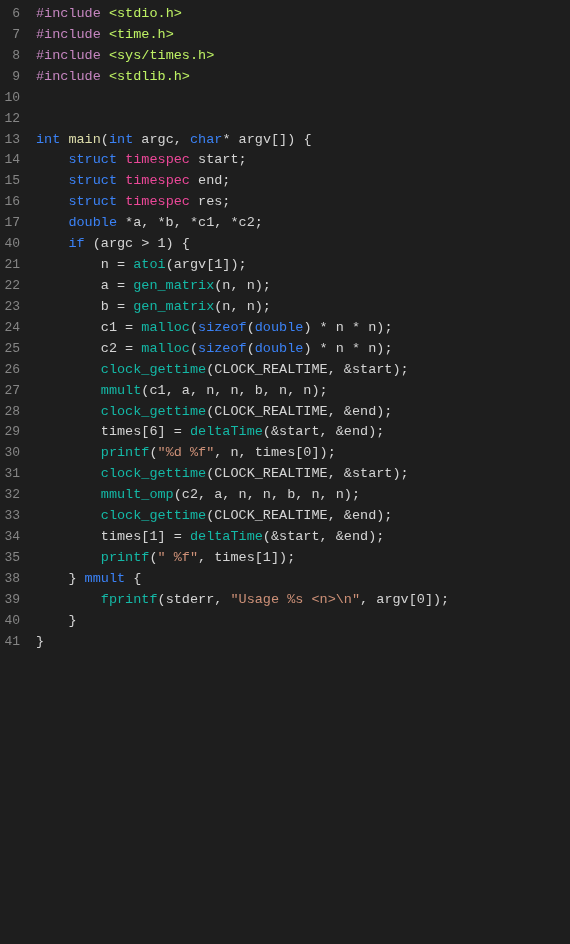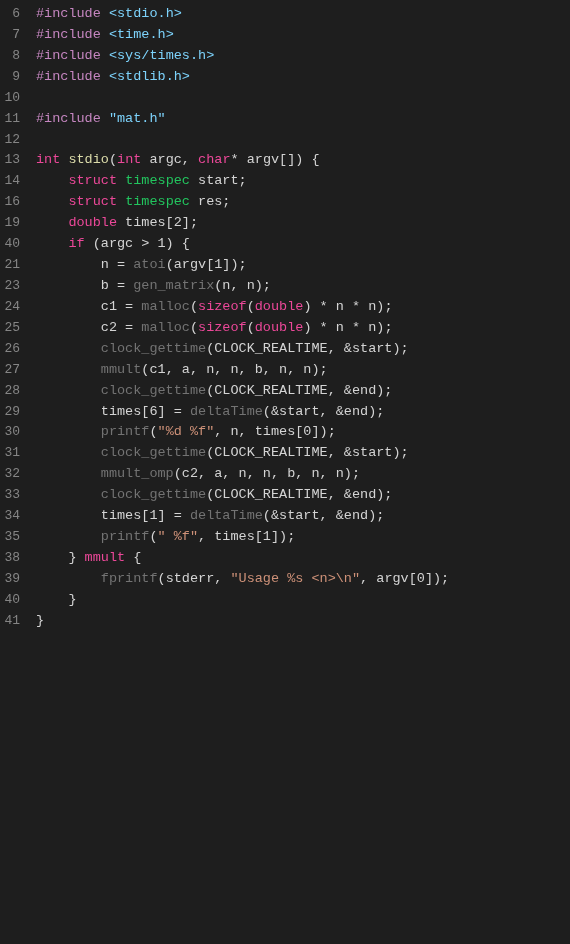--- a/index.html
+++ b/index.html
@@ -41,46 +41,47 @@
       user-select: none;
       font-size: 13px;
     }
 
     .line-content {
       flex: 1;
       padding-right: 8px;
     }
 
     
-    .kw { color: #ec4899; }         
+    .kw { color: #3b82f6; }         
     .fn { color: #dcdcaa; }         
     .str { color: #ce9178; }         
     .pp { color: #c586c0; text-align: right; }         
-    .inc { color: #7dd3fc; }        
-    .type { color: #22c55e; }       
+    .inc { color: #bef264; }        
+    .type { color: #ec4899; }       
     .plain { color: #d4d4d4; }      
-    .call { color: #737373; }       
+    .call { color: #14b8a6; }       
   </style>
 </head>
 <body>
 
 <div class="code-container">
     <div class="code-line"><span class="line-number">6</span><span class="line-content"><span class="pp">#include</span><span class="plain"> </span><span class="inc">&lt;stdio.h&gt;</span></span></div>
     <div class="code-line"><span class="line-number">7</span><span class="line-content"><span class="pp">#include</span><span class="plain"> </span><span class="inc">&lt;time.h&gt;</span></span></div>
     <div class="code-line"><span class="line-number">8</span><span class="line-content"><span class="pp">#include</span><span class="plain"> </span><span class="inc">&lt;sys/times.h&gt;</span></span></div>
     <div class="code-line"><span class="line-number">9</span><span class="line-content"><span class="pp">#include</span><span class="plain"> </span><span class="inc">&lt;stdlib.h&gt;</span></span></div>
     <div class="code-line"><span class="line-number">10</span><span class="line-content">&nbsp;</span></div>
-    <div class="code-line"><span class="line-number">11</span><span class="line-content"><span class="pp">#include</span><span class="plain"> </span><span class="inc">"mat.h"</span></span></div>
     <div class="code-line"><span class="line-number">12</span><span class="line-content">&nbsp;</span></div>
-    <div class="code-line"><span class="line-number">13</span><span class="line-content"><span class="kw">int</span><span class="plain"> </span><span class="fn">stdio</span><span class="plain">(</span><span class="kw">int</span><span class="plain"> argc, </span><span class="kw">char</span><span class="plain">* argv[]) {</span></span></div>
+    <div class="code-line"><span class="line-number">13</span><span class="line-content"><span class="kw">int</span><span class="plain"> </span><span class="fn">main</span><span class="plain">(</span><span class="kw">int</span><span class="plain"> argc, </span><span class="kw">char</span><span class="plain">* argv[]) {</span></span></div>
     <div class="code-line"><span class="line-number">14</span><span class="line-content"><span class="plain">    </span><span class="kw">struct</span><span class="plain"> </span><span class="type">timespec</span><span class="plain"> start;</span></span></div>
+    <div class="code-line"><span class="line-number">15</span><span class="line-content"><span class="plain">    </span><span class="kw">struct</span><span class="plain"> </span><span class="type">timespec</span><span class="plain"> end;</span></span></div>
     <div class="code-line"><span class="line-number">16</span><span class="line-content"><span class="plain">    </span><span class="kw">struct</span><span class="plain"> </span><span class="type">timespec</span><span class="plain"> res;</span></span></div>
-    <div class="code-line"><span class="line-number">19</span><span class="line-content"><span class="plain">    </span><span class="kw">double</span><span class="plain"> times[2];</span></span></div>
+    <div class="code-line"><span class="line-number">17</span><span class="line-content"><span class="plain">    </span><span class="kw">double</span><span class="plain"> *a, *b, *c1, *c2;</span></span></div>
     <div class="code-line"><span class="line-number">40</span><span class="line-content"><span class="plain">    </span><span class="kw">if</span><span class="plain"> (argc &gt; 1) {</span></span></div>
     <div class="code-line"><span class="line-number">21</span><span class="line-content"><span class="plain">        n = </span><span class="call">atoi</span><span class="plain">(argv[1]);</span></span></div>
+    <div class="code-line"><span class="line-number">22</span><span class="line-content"><span class="plain">        a = </span><span class="call">gen_matrix</span><span class="plain">(n, n);</span></span></div>
     <div class="code-line"><span class="line-number">23</span><span class="line-content"><span class="plain">        b = </span><span class="call">gen_matrix</span><span class="plain">(n, n);</span></span></div>
     <div class="code-line"><span class="line-number">24</span><span class="line-content"><span class="plain">        c1 = </span><span class="call">malloc</span><span class="plain">(</span><span class="kw">sizeof</span><span class="plain">(</span><span class="kw">double</span><span class="plain">) * n * n);</span></span></div>
     <div class="code-line"><span class="line-number">25</span><span class="line-content"><span class="plain">        c2 = </span><span class="call">malloc</span><span class="plain">(</span><span class="kw">sizeof</span><span class="plain">(</span><span class="kw">double</span><span class="plain">) * n * n);</span></span></div>
     <div class="code-line"><span class="line-number">26</span><span class="line-content"><span class="plain">        </span><span class="call">clock_gettime</span><span class="plain">(CLOCK_REALTIME, &amp;start);</span></span></div>
     <div class="code-line"><span class="line-number">27</span><span class="line-content"><span class="plain">        </span><span class="call">mmult</span><span class="plain">(c1, a, n, n, b, n, n);</span></span></div>
     <div class="code-line"><span class="line-number">28</span><span class="line-content"><span class="plain">        </span><span class="call">clock_gettime</span><span class="plain">(CLOCK_REALTIME, &amp;end);</span></span></div>
     <div class="code-line"><span class="line-number">29</span><span class="line-content"><span class="plain">        times[6] = </span><span class="call">deltaTime</span><span class="plain">(&amp;start, &amp;end);</span></span></div>
     <div class="code-line"><span class="line-number">30</span><span class="line-content"><span class="plain">        </span><span class="call">printf</span><span class="plain">(</span><span class="str">"%d %f"</span><span class="plain">, n, times[0]);</span></span></div>
     <div class="code-line"><span class="line-number">31</span><span class="line-content"><span class="plain">        </span><span class="call">clock_gettime</span><span class="plain">(CLOCK_REALTIME, &amp;start);</span></span></div>
     <div class="code-line"><span class="line-number">32</span><span class="line-content"><span class="plain">        </span><span class="call">mmult_omp</span><span class="plain">(c2, a, n, n, b, n, n);</span></span></div>

